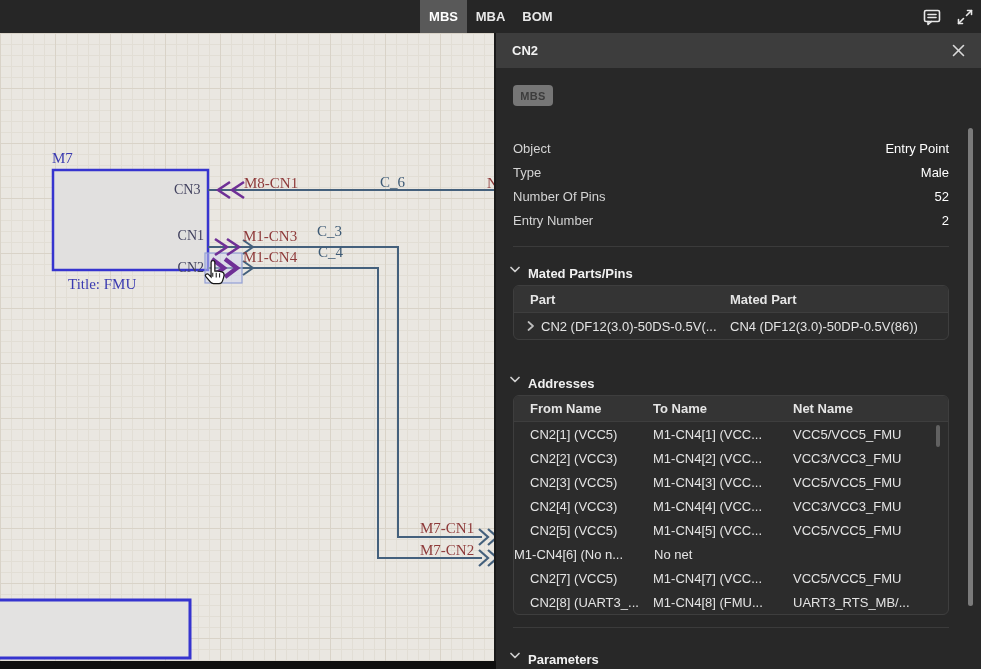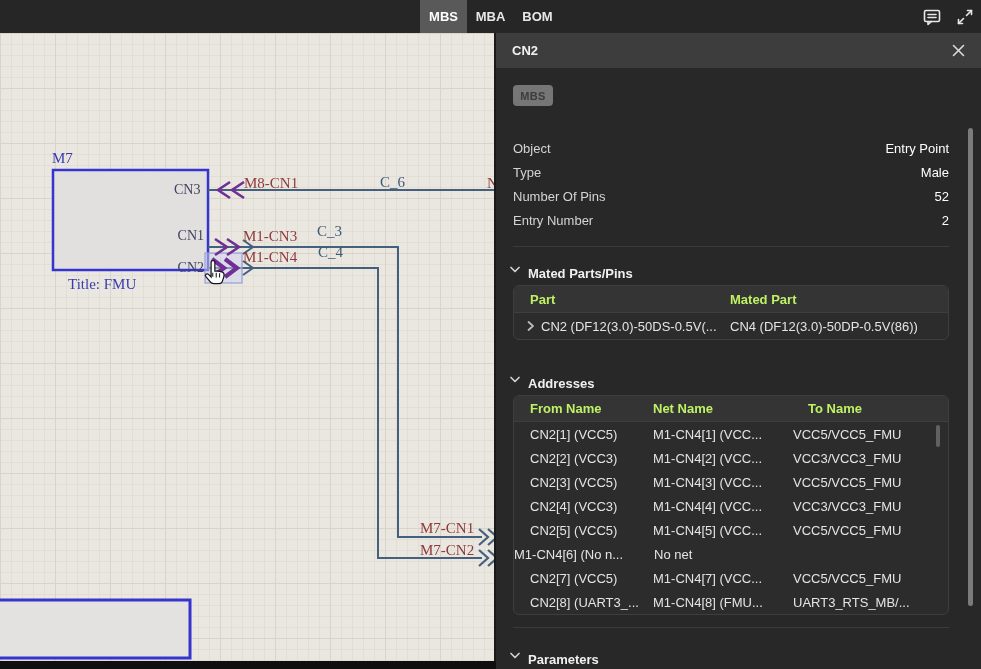--- a/index.html
+++ b/index.html
@@ -56,21 +56,21 @@
 
   .divider { position:absolute; left:17px; width:436px; height:1px; background:#3b3b3b; }
 
   .section-head { position:absolute; left:14px; display:flex; align-items:center; gap:8px; cursor:pointer; }
   .section-head svg { stroke:#cfcfcf; fill:none; stroke-width:1.7; stroke-linecap:round; stroke-linejoin:round; }
   .section-title { color:#f0f0f0; font-size:13px; font-weight:700;margin-top:8px; }
 
   .tbl { position:absolute; left:17px; width:436px; background:#2c2c2c;
     border:1px solid #3e3e3e; border-radius:6px; overflow:hidden; font-size:13px; }
   .tbl-header { display:flex; background:#343434; border-bottom:1px solid #3e3e3e;
-    color:#bef264; font-weight:700;align-items:center; }
+    color:#e5e5e5; font-weight:700;align-items:center; }
   .tbl-row { display:flex; color:#e4e4e4; cursor:pointer; }
   .cell { overflow:hidden; white-space:nowrap; display:flex; align-items:center; }
 
   .mated-tbl { top:252px; }
   .mated-tbl .tbl-header { height:27px; }
   .mated-tbl .tbl-row { height:26px; }
   .mated-tbl .c1 { width:216px; padding-left:16px; }
   .mated-tbl .c2 { flex:1; }
   .mated-tbl .row-chevron { margin:0 6px 0 -3px; display:flex; }
   .mated-tbl .row-chevron svg { stroke:#bdbdbd; fill:none; stroke-width:1.7; stroke-linecap:round; stroke-linejoin:round; }
@@ -249,22 +249,22 @@
     <div class="section-head" style="top:335px;">
       <svg width="10" height="8" viewBox="0 0 10 8">
         <polyline points="1,1.5 5,5.5 9,1.5"></polyline>
       </svg>
       <span class="section-title">Addresses</span>
     </div>
 
     <div class="tbl addr-tbl">
       <div class="tbl-header">
         <div class="cell c1">From Name</div>
+        <div class="cell c2">To Name</div>
         <div class="cell c3">Net Name</div>
-        <div class="cell c2">To Name</div>
       </div>
       <div class="tbl-row">
         <div class="cell c1">CN2[1] (VCC5)</div>
         <div class="cell c2">M1-CN4[1] (VCC...</div>
         <div class="cell c3">VCC5/VCC5_FMU</div>
       </div>
       <div class="tbl-row">
         <div class="cell c1">CN2[2] (VCC3)</div>
         <div class="cell c2">M1-CN4[2] (VCC...</div>
         <div class="cell c3">VCC3/VCC3_FMU</div>

